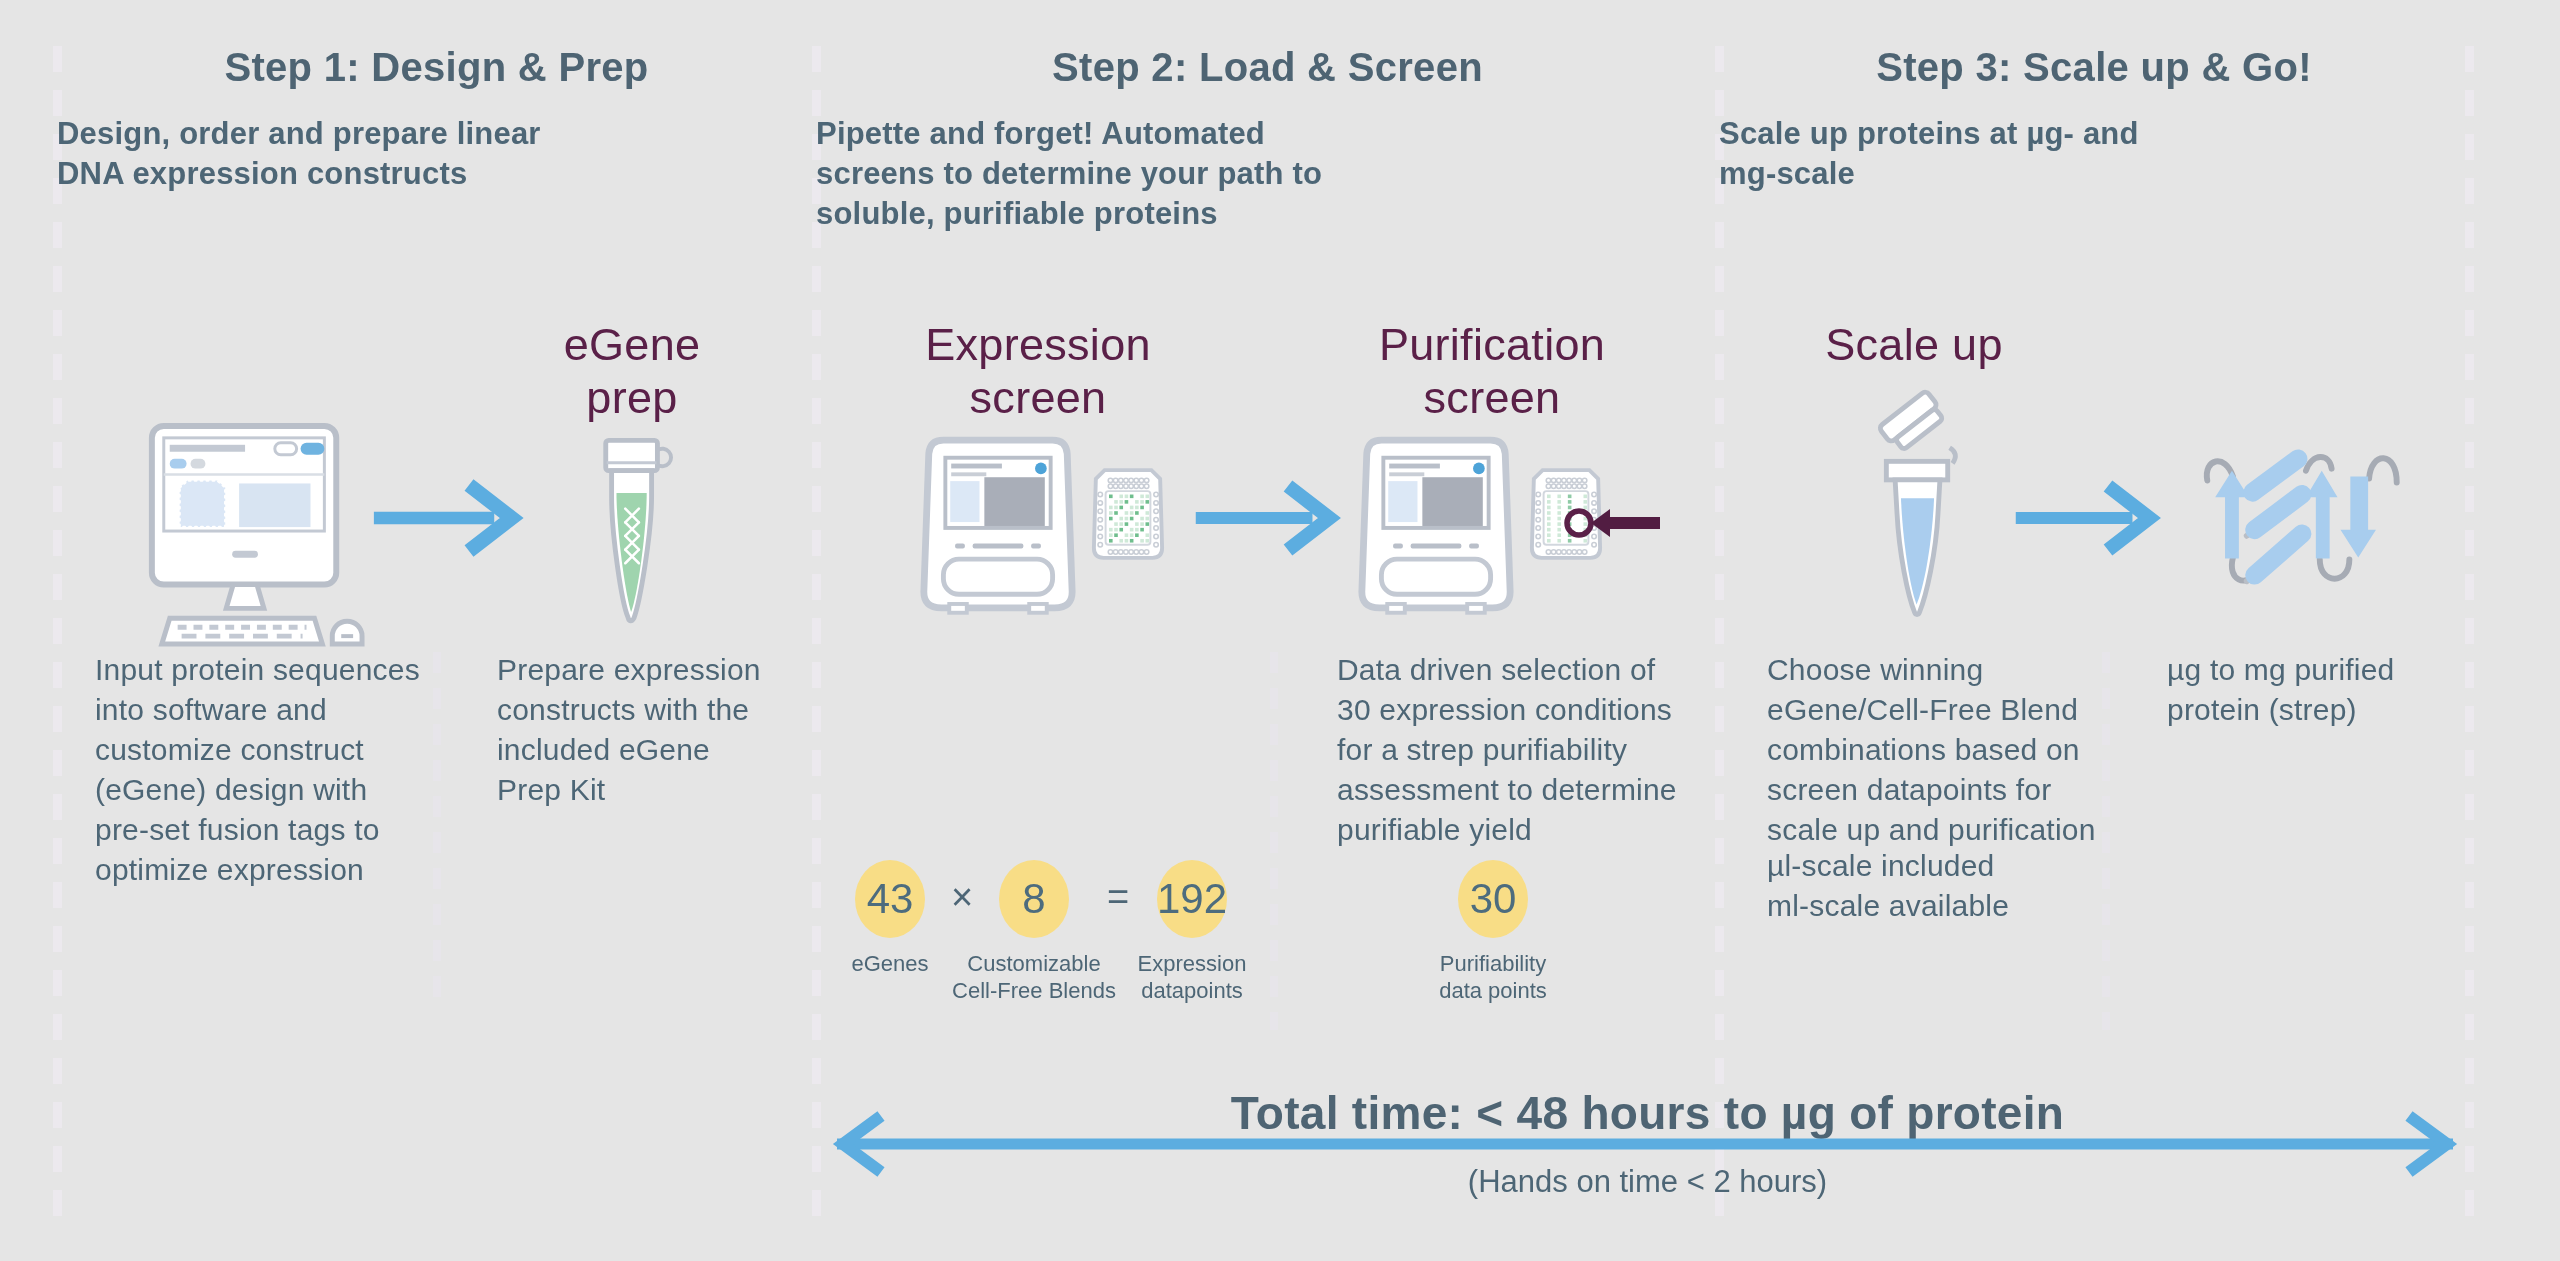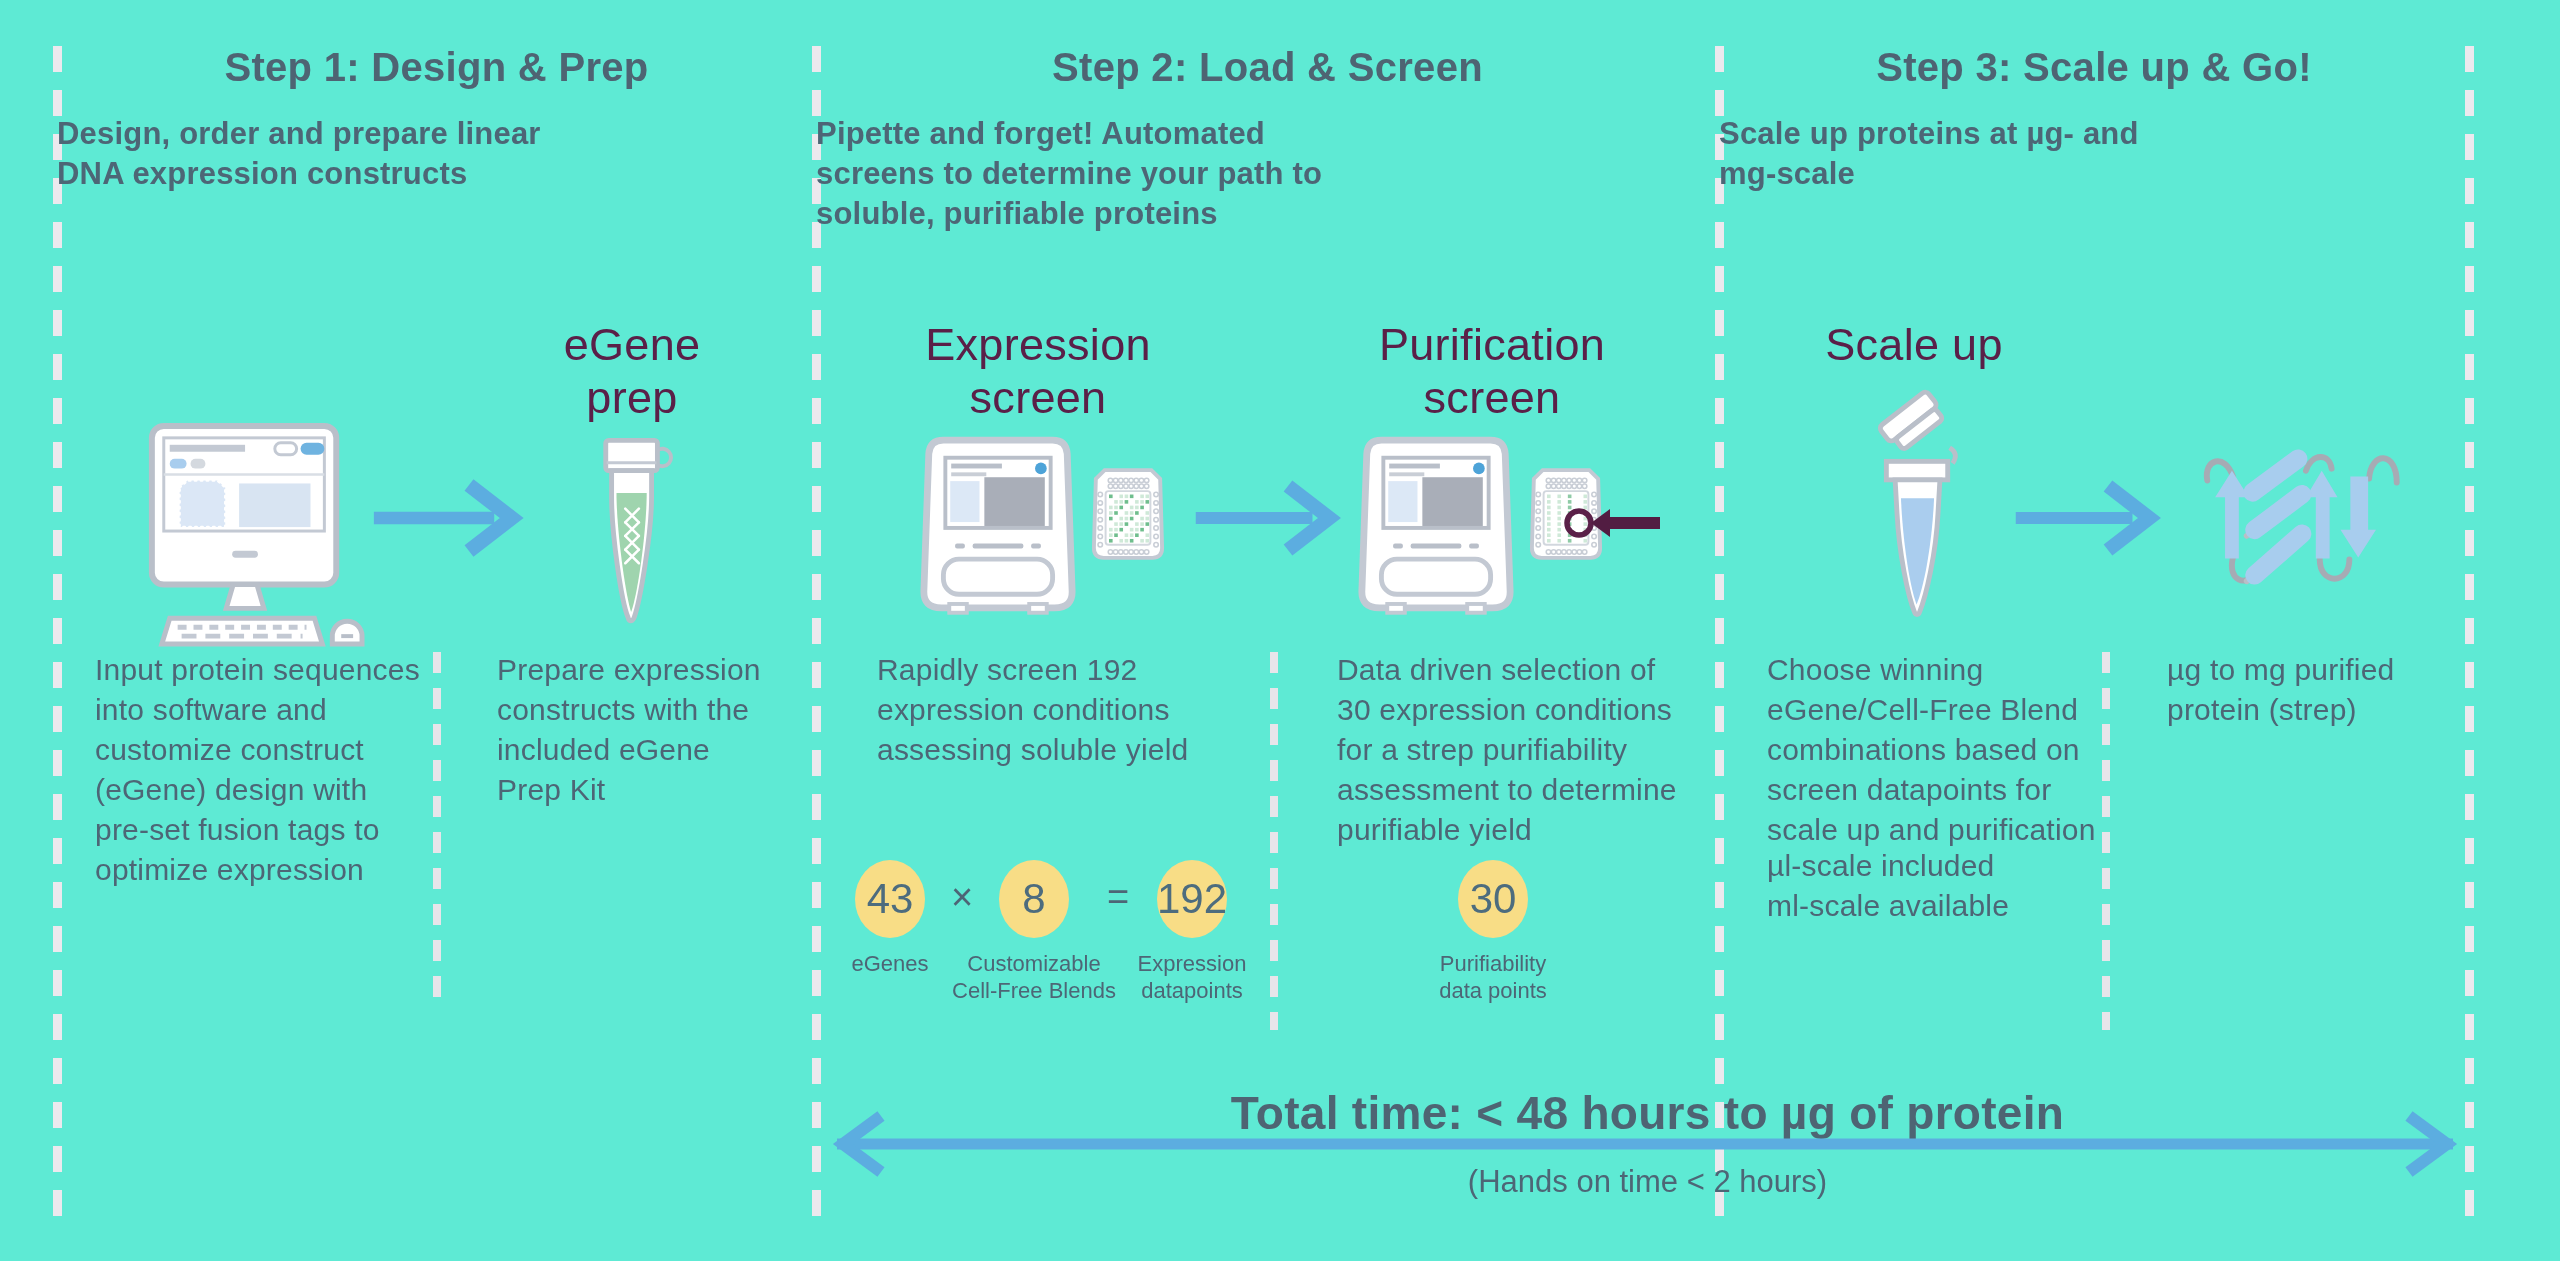--- a/index.html
+++ b/index.html
@@ -1,16 +1,16 @@
 <!DOCTYPE html>
 <html><head>
 <meta charset="utf-8">
 <style>
   html,body{margin:0;padding:0;background:#000;}
-  #stage{position:relative;width:2560px;height:1261px;background:#5eead4;overflow:hidden;
+  #stage{position:relative;width:2560px;height:1261px;background:#e5e5e5;overflow:hidden;
          font-family:"Liberation Sans","DejaVu Sans",sans-serif;}
   .pre{white-space:pre-line;}
   
   .vline{position:absolute;top:46px;height:1172px;width:9px;
          background-image:repeating-linear-gradient(to bottom,#ece9ee 0 26px,transparent 26px 44px);}
   .vline.sub{top:652px;width:8px;
          background-image:repeating-linear-gradient(to bottom,#e7e5ea 0 21px,transparent 21px 36px);}
   
   .step-head{position:absolute;top:45px;text-align:center;color:#4e6473;
              font-size:40px;font-weight:bold;letter-spacing:.3px;}
@@ -398,23 +398,20 @@
   <div class="caption pre" style="left:95px;top:650px;width:345px">Input protein sequences
 into software and
 customize construct
 (eGene) design with
 pre-set fusion tags to
 optimize expression</div>
   <div class="caption pre" style="left:497px;top:650px;width:305px">Prepare expression
 constructs with the
 included eGene
 Prep Kit</div>
-  <div class="caption pre" style="left:877px;top:650px;width:385px">Rapidly screen 192
-expression conditions
-assessing soluble yield</div>
   <div class="caption pre" style="left:1337px;top:650px;width:390px">Data driven selection of
 30 expression conditions
 for a strep purifiability
 assessment to determine
 purifiable yield</div>
   <div class="caption pre" style="left:1767px;top:650px;width:350px">Choose winning
 eGene/Cell-Free Blend
 combinations based on
 screen datapoints for
 scale up and purification</div>

